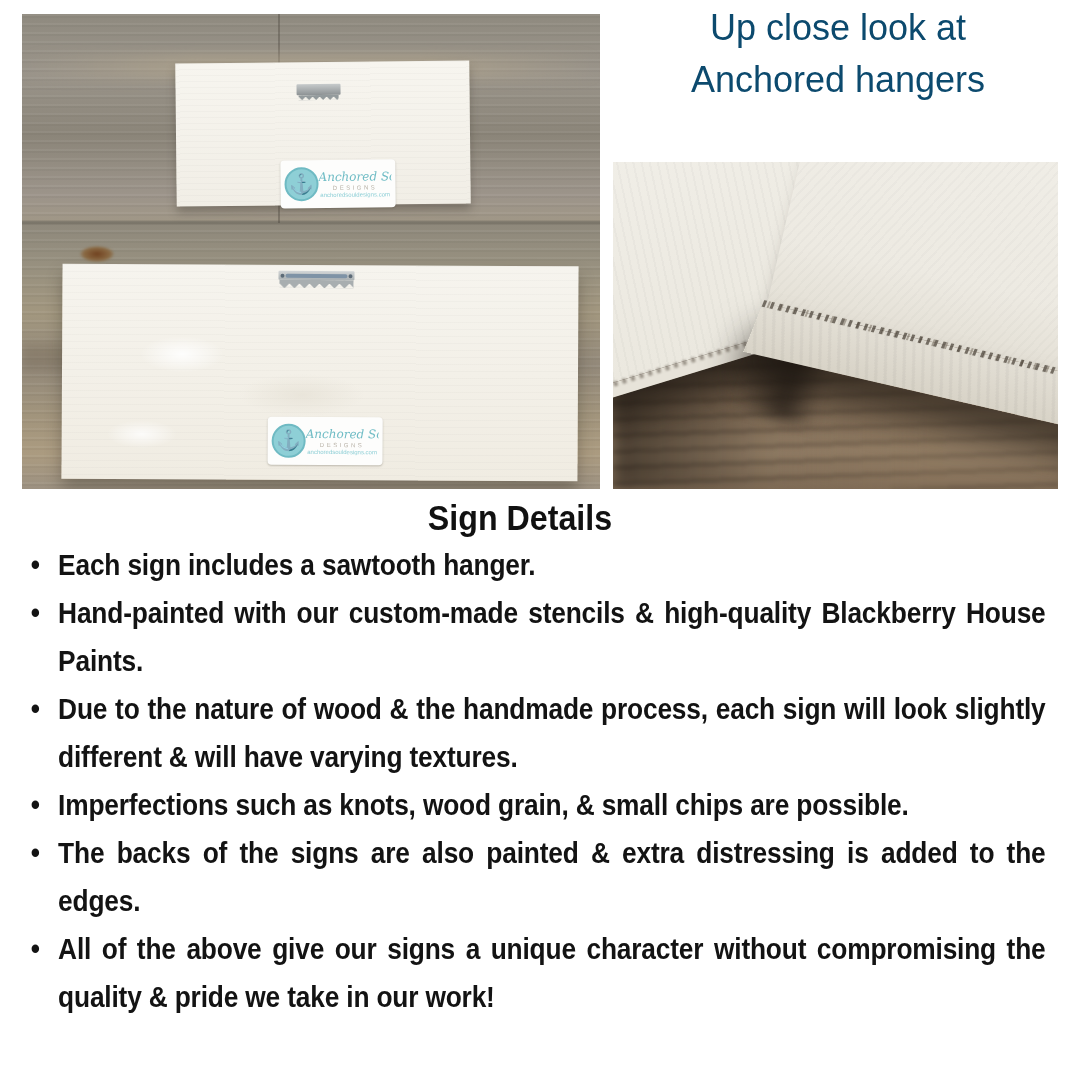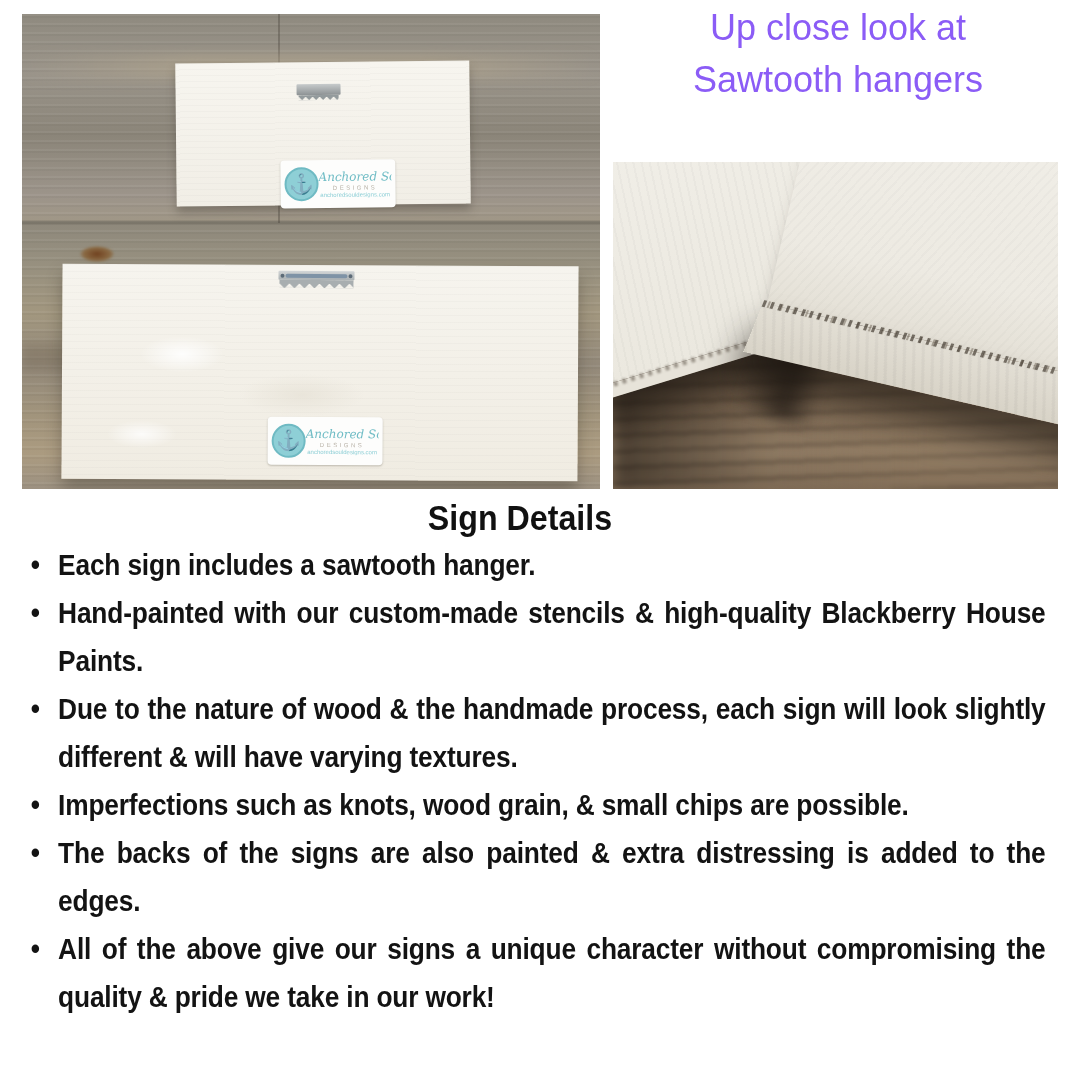--- a/index.html
+++ b/index.html
@@ -63,21 +63,21 @@
   .brand-circle{flex:0 0 auto;width:34px;height:34px;border-radius:50%;background:#8ecfd6;
     border:2px solid #6fbac3;color:#ffffff;display:flex;align-items:center;justify-content:center;
     font-size:20px;line-height:1;box-sizing:border-box;}
   .brand-text{flex:1;text-align:center;overflow:hidden;}
   .brand-script{font-family:"DejaVu Serif",serif;font-style:italic;font-size:12px;color:#6fbcc5;white-space:nowrap;}
   .brand-sub{font-size:6px;letter-spacing:2.5px;color:#b9b3a8;margin-top:1px;}
   .brand-url{font-size:6px;color:#8ecfd6;margin-top:1px;}
 
   
   .caption{position:absolute;left:608px;top:2px;width:460px;text-align:center;
-    font-size:36px;line-height:52px;color:#8b5cf6;font-weight:400;}
+    font-size:36px;line-height:52px;color:#0c4a6e;font-weight:400;}
 
   
   .right-photo{position:absolute;left:613px;top:162px;width:445px;height:327px;overflow:hidden;
     background:linear-gradient(180deg,#8a7c68 0%,#6f5d4a 30%,#473a2e 52%,#7a6651 72%,#8d7962 88%,#7d6a55 100%);}
   .right-photo .wood-streaks{position:absolute;inset:0;filter:blur(2px);opacity:.65;
     background:repeating-linear-gradient(178deg, rgba(25,18,12,0.5) 0 3px, transparent 3px 16px);}
   .right-photo .wood-glow{position:absolute;left:0;bottom:0;width:100%;height:45%;filter:blur(8px);
     background:linear-gradient(90deg, rgba(20,15,10,0.55), transparent 35%, rgba(160,135,105,0.25) 70%);}
 
   .board{position:absolute;background:#f1efe9;}
@@ -162,21 +162,21 @@
           <div class="brand-script">Anchored Soul</div>
           <div class="brand-sub">DESIGNS</div>
           <div class="brand-url">anchoredsouldesigns.com</div>
         </div>
       </div>
     </div>
   </div>
 
   <div class="caption">
     <div>Up close look at</div>
-    <div>Sawtooth hangers</div>
+    <div>Anchored hangers</div>
   </div>
 
   <div class="right-photo">
     <div class="wood-streaks"></div>
     <div class="wood-glow"></div>
 
     <div class="board board-left">
       <div class="distress"></div>
 
     </div>

